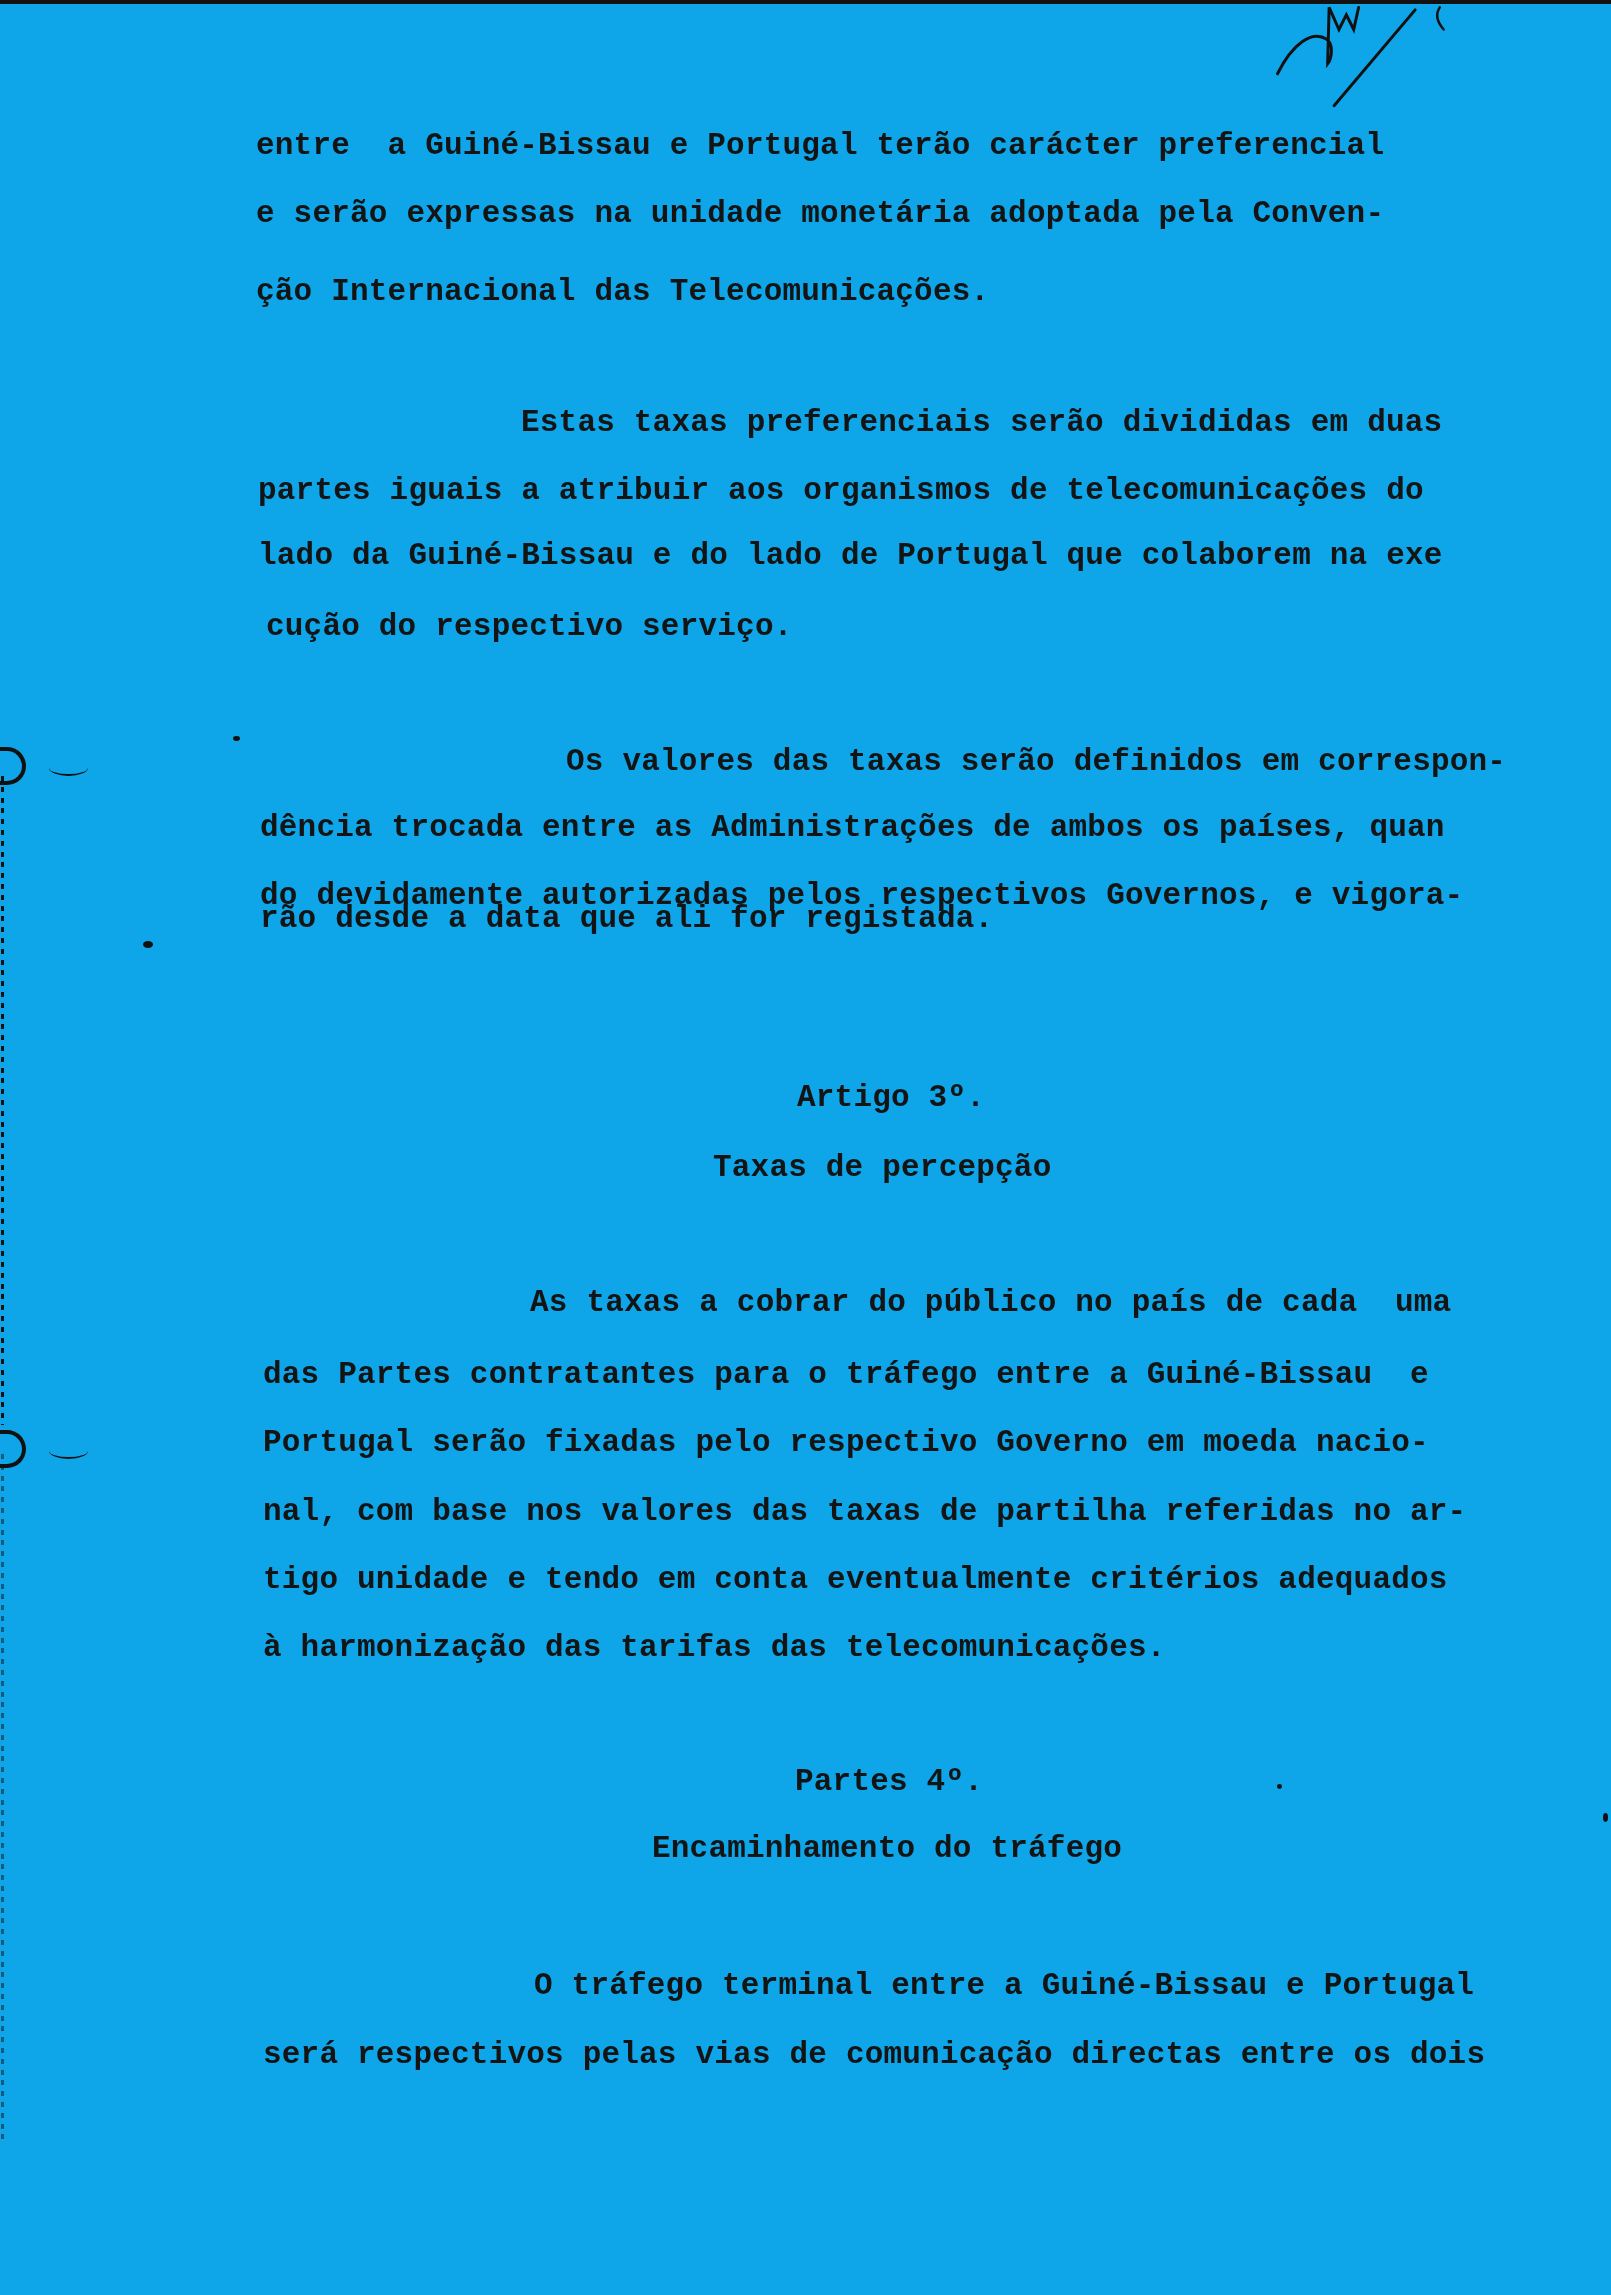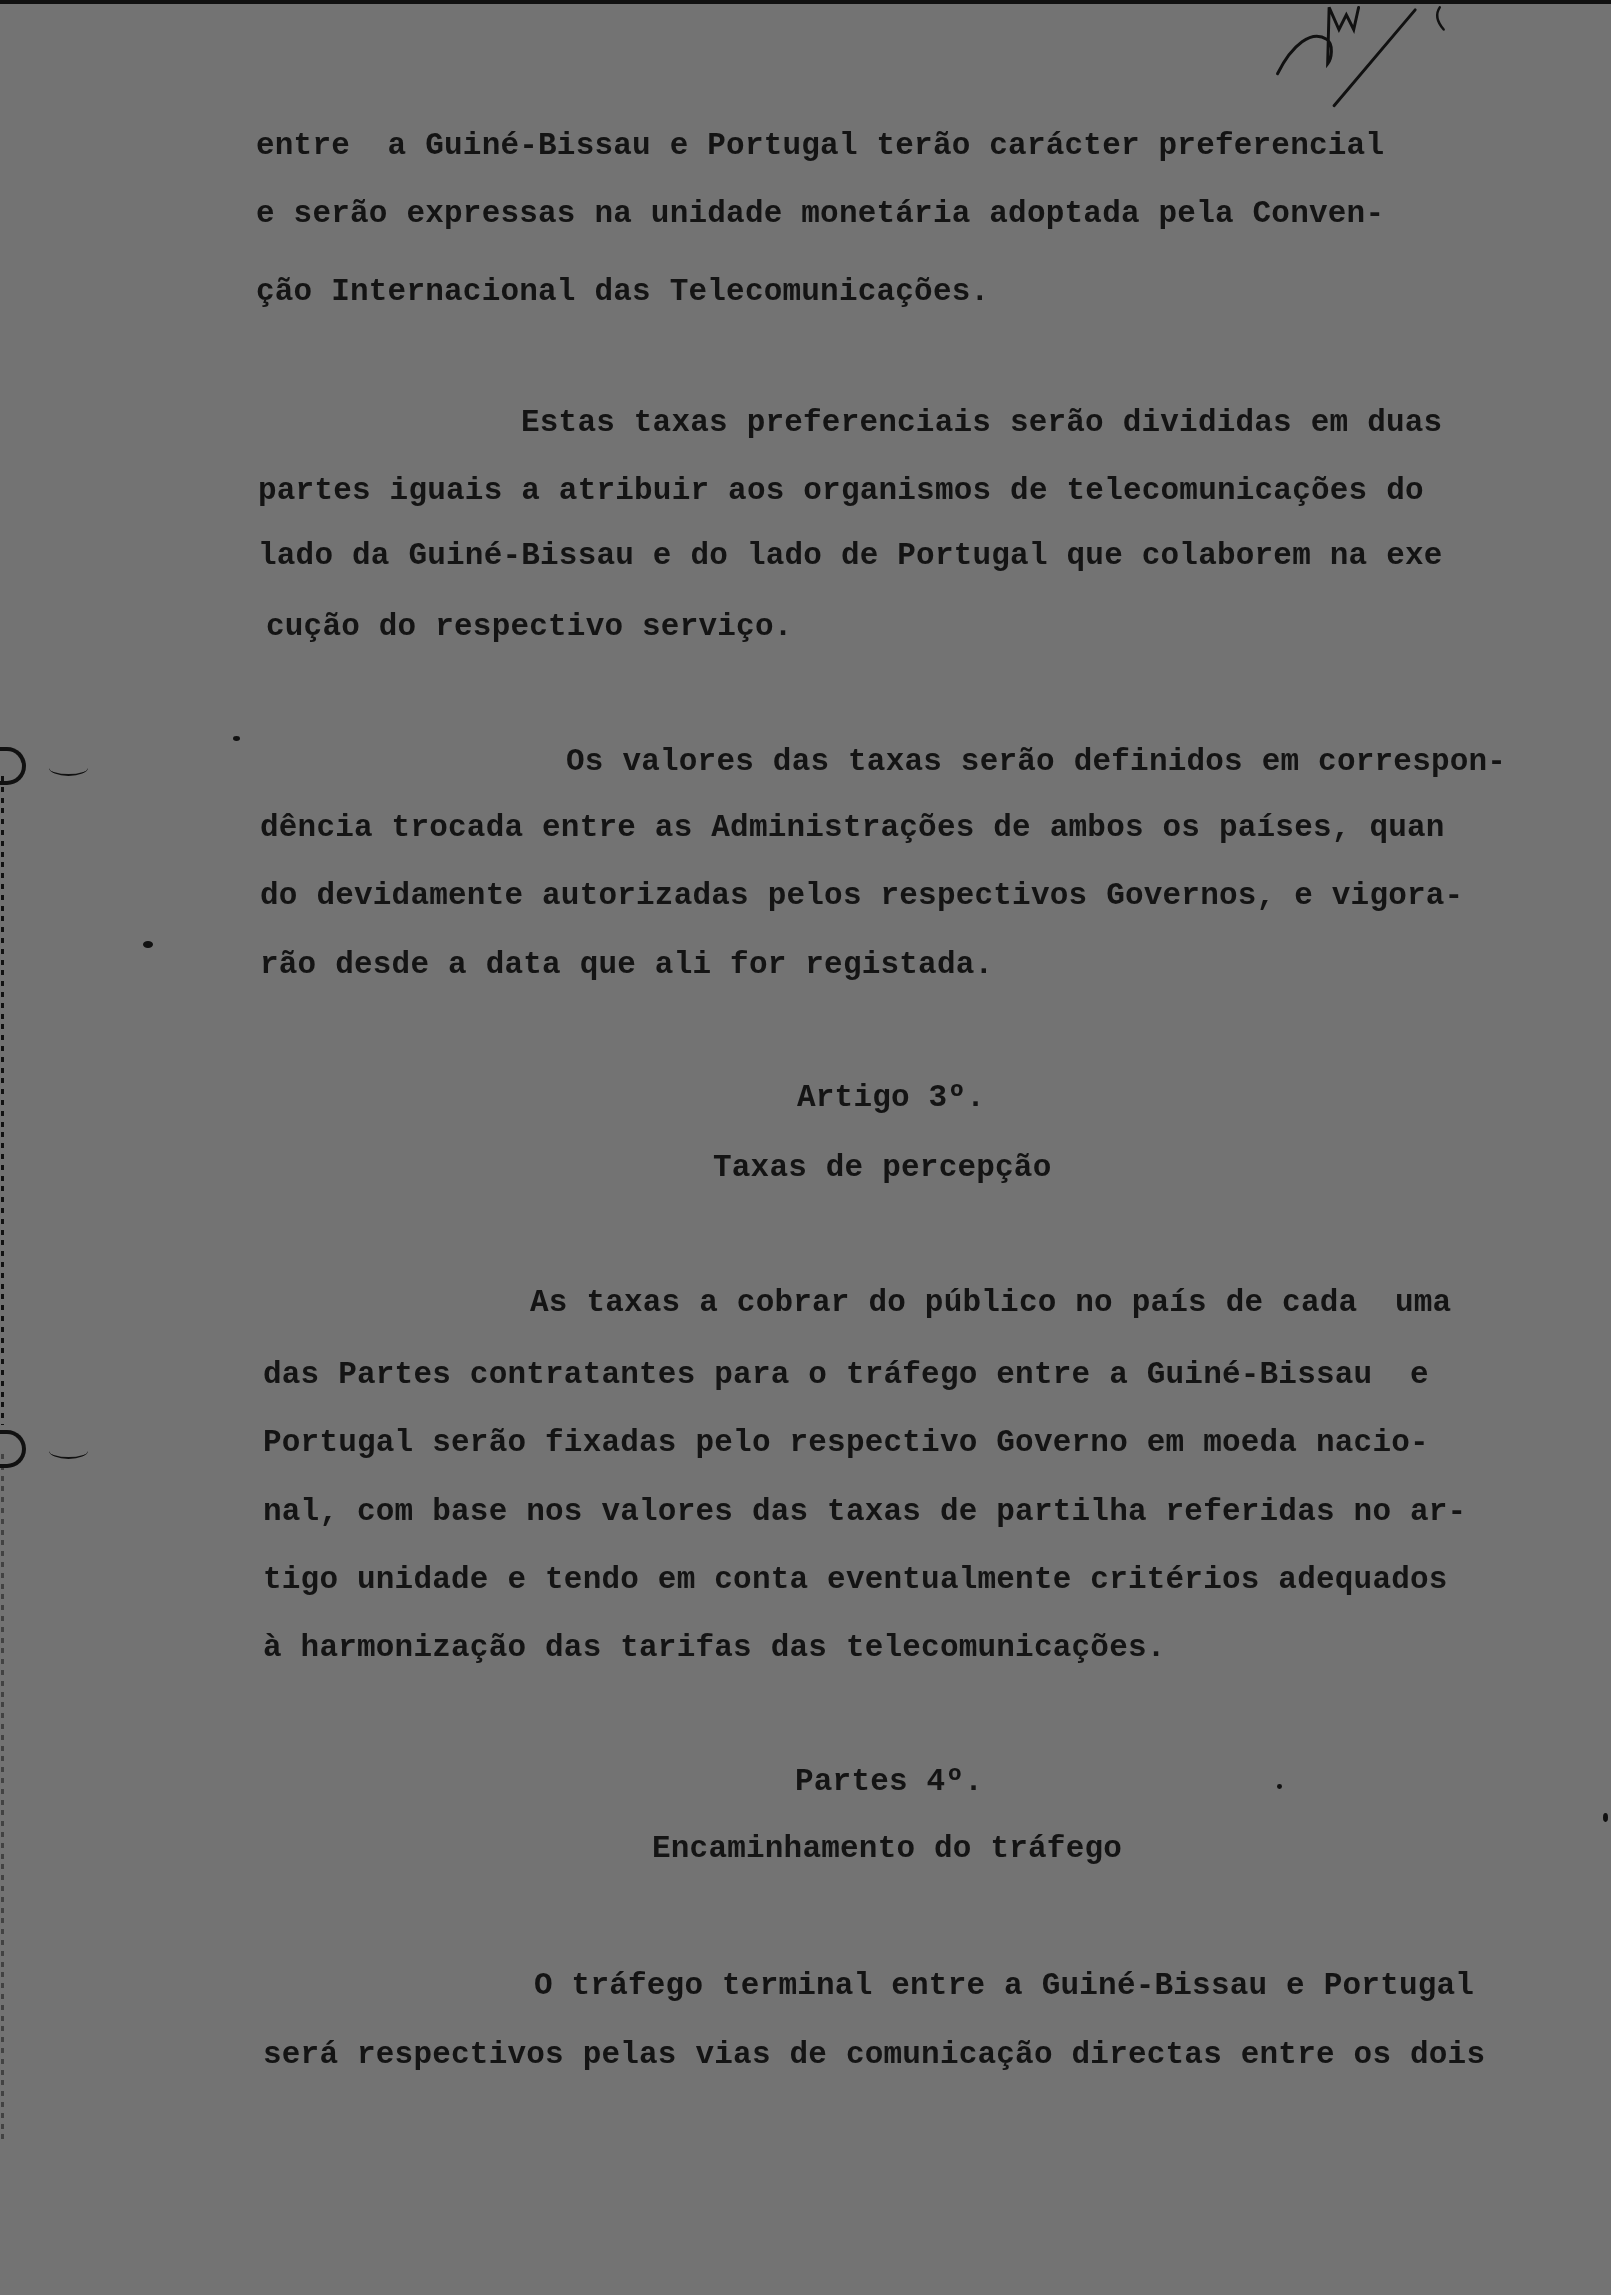--- a/index.html
+++ b/index.html
@@ -1,17 +1,17 @@
 <!DOCTYPE html>
 <html style="font-size:7.9px"><head>
 <meta charset="utf-8">
 <style>
   html, body { margin: 0; padding: 0; background: #ffffff; }
   body { width: 1612px; height: 2295px; position: relative; overflow: hidden; }
-  .page { position: absolute; left: 0; top: 0; width: 1612px; height: 2295px; background: #737373; }
+  .page { position: absolute; left: 0; top: 0; width: 1612px; height: 2295px; background: #0ea5e9; }
   .top-rule { position: absolute; left: 0; top: 0; width: 1612px; height: 3.9px; background: #111; }
   .line {
     position: absolute;
     font-family: "Liberation Mono", "DejaVu Sans Mono", monospace;
     font-size: 31px;
     color: #141414;
     white-space: pre;
     font-weight: bold;
     letter-spacing: 0.2px;
     line-height: 1;
@@ -55,21 +55,21 @@
   <div class="line" style="left:256px; top:267px;margin-top:9px;">ção Internacional das Telecomunicações.</div>
 
   <div class="line" style="left:258px; top:475px;">partes iguais a atribuir aos organismos de telecomunicações do</div>
   <div class="line" style="left:521px; top:407px;">Estas taxas preferenciais serão divididas em duas</div>
   <div class="line" style="left:258px; top:540px;">lado da Guiné-Bissau e do lado de Portugal que colaborem na exe</div>
   <div class="line" style="left:258px; top:611px;margin-left:8px;">cução do respectivo serviço.</div>
 
   <div class="line" style="left:530px; top:746px;margin-left:36px;">Os valores das taxas serão definidos em correspon-</div>
   <div class="line" style="left:260px; top:812px;">dência trocada entre as Administrações de ambos os países, quan</div>
   <div class="line" style="left:260px; top:880px;">do devidamente autorizadas pelos respectivos Governos, e vigora-</div>
-  <div class="line" style="left:260px; top:949px;">rão desde a data que ali for registada.</div>
+  <div class="line" style="left:260px; top:903px;">rão desde a data que ali for registada.</div>
 
   <div class="line" style="left:797px; top:1082px;">Artigo 3º.</div>
   <div class="line" style="left:713px; top:1152px;">Taxas de percepção</div>
 
   <div class="line" style="left:530px; top:1287px;">As taxas a cobrar do público no país de cada  uma</div>
   <div class="line" style="left:263px; top:1359px;">das Partes contratantes para o tráfego entre a Guiné-Bissau  e</div>
   <div class="line" style="left:263px; top:1427px;">Portugal serão fixadas pelo respectivo Governo em moeda nacio-</div>
   <div class="line" style="left:263px; top:1496px;">nal, com base nos valores das taxas de partilha referidas no ar-</div>
   <div class="line" style="left:263px; top:1564px;">tigo unidade e tendo em conta eventualmente critérios adequados</div>
   <div class="line" style="left:263px; top:1632px;">à harmonização das tarifas das telecomunicações.</div>

